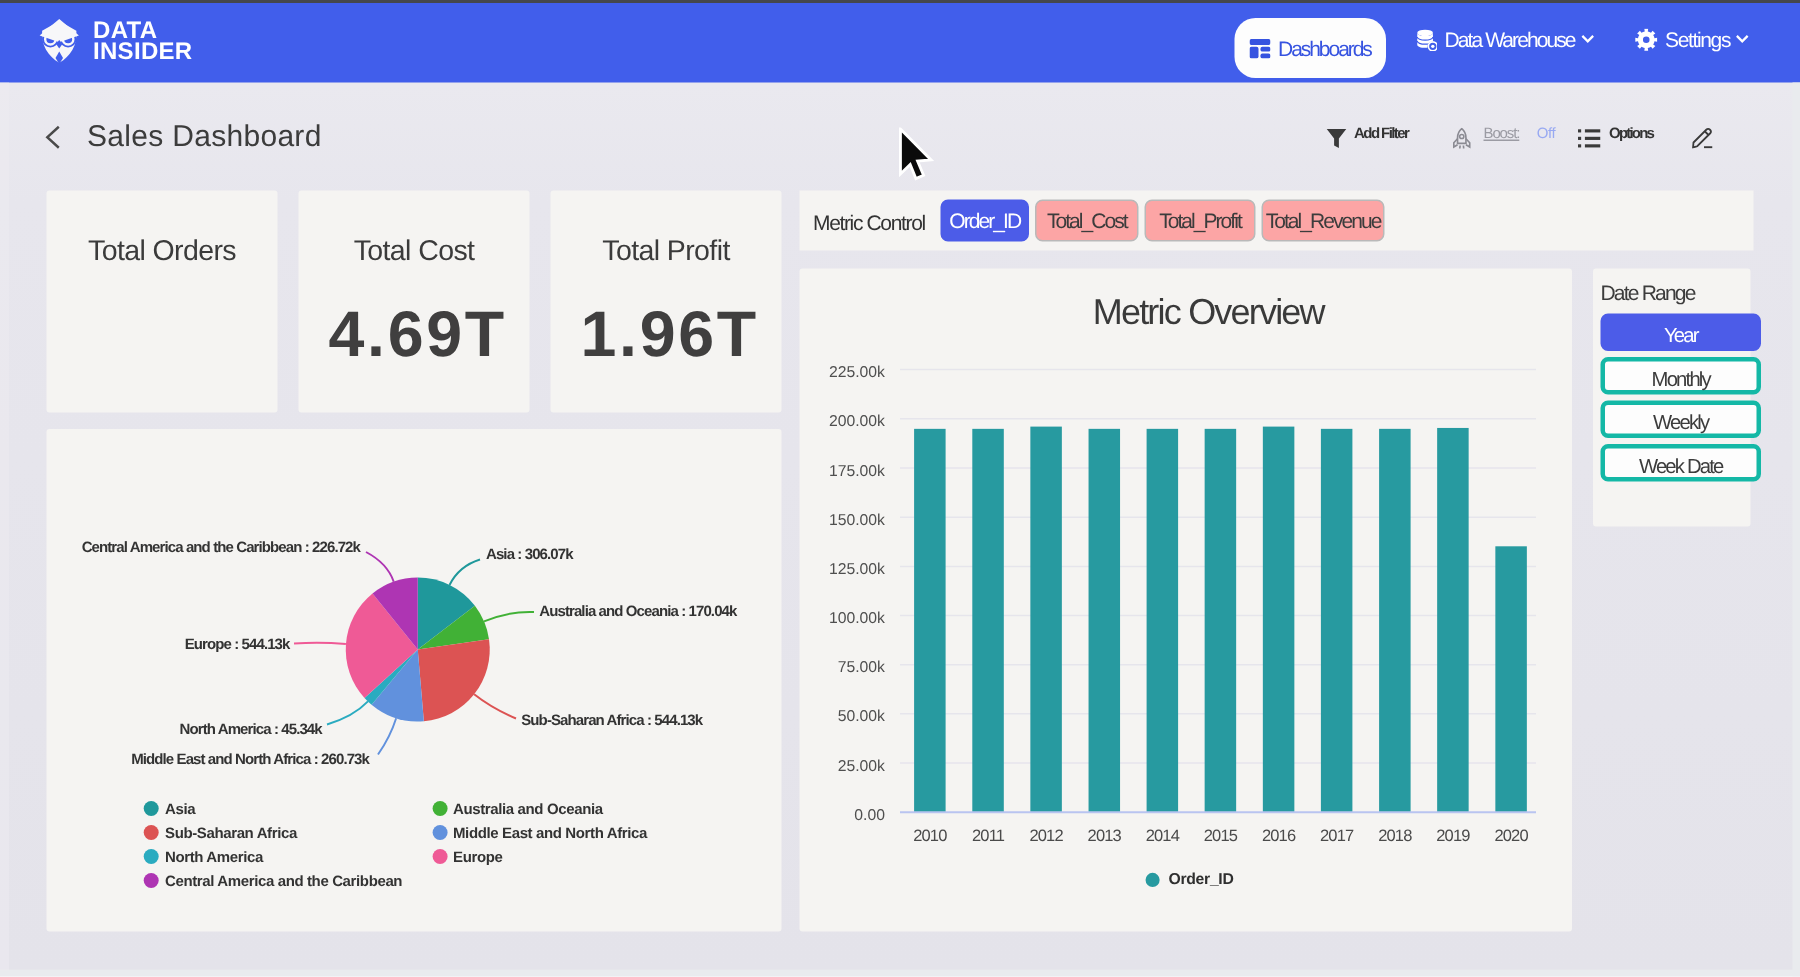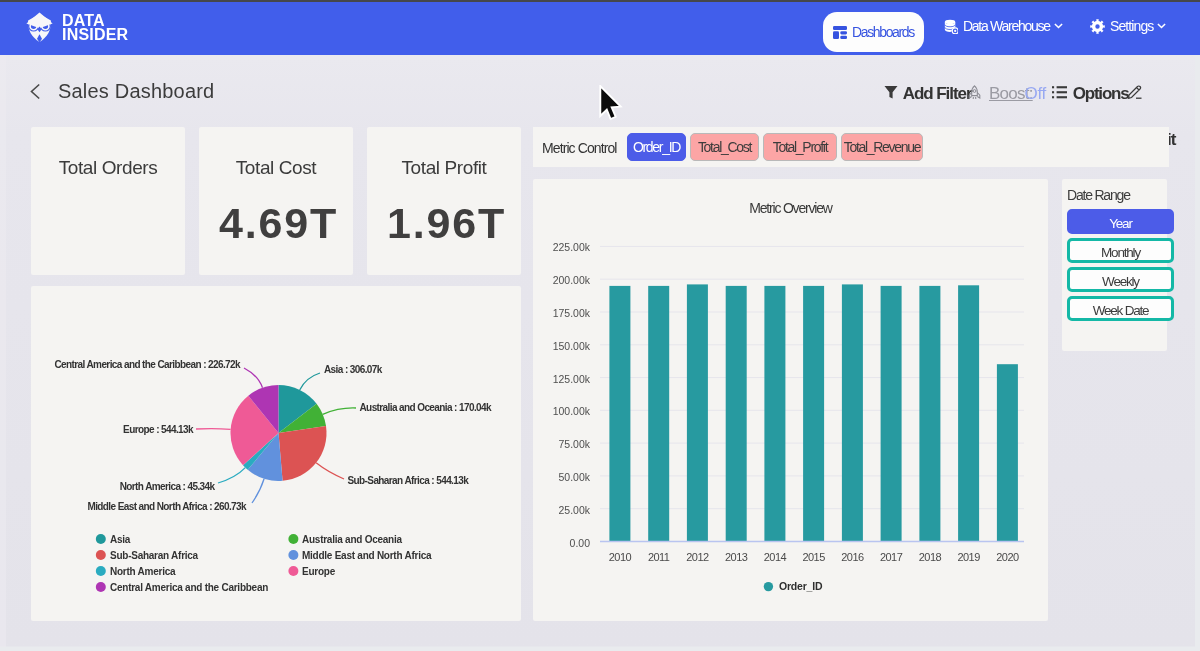--- a/index.html
+++ b/index.html
@@ -9,21 +9,21 @@
 .card { position:absolute; background:#f5f4f2; border-radius:2px; }
 
 #topstrip { left:0; top:0; width:1200px; height:2px; background:#45474c; }
 #nav { left:0; top:2px; width:1200px; height:53px; background:#415eeb; }
 #logo-text { left:62px; top:14px; color:#fff; font-size:16px; font-weight:bold; letter-spacing:0.2px; line-height:13.7px; }
 #btn-dash { left:823px; top:12px; width:101px; height:40px; background:#fdfdfd; border-radius:14px; color:#3653e0; font-size:14px; display:flex; align-items:center; }
 .navitem { color:#fff; font-size:14px; display:flex; align-items:center; top:12px; height:28px; }
 
 #pg-title { left:58px; top:80px; font-size:20px; color:#3c3c3c; letter-spacing:0.2px; }
 #back { left:28px; top:82px; }
-#actionbar { left:883px; top:82px; width:285px; height:20px; font-size:17px; color:#333; font-weight:bold; letter-spacing:-0.5px; white-space:nowrap; }
+#actionbar { left:883px; top:82px; width:285px; height:20px; font-size:10px; color:#333; font-weight:bold; letter-spacing:-0.5px; white-space:nowrap; }
 
 .kpi-label { position:absolute; width:100%; text-align:center; top:30px; font-size:19px; letter-spacing:-0.4px; color:#3b3b3b; }
 .kpi-value { position:absolute; width:100%; text-align:center; padding-left:5px; top:72px; font-size:43px; font-weight:bold; color:#403f3f; letter-spacing:1.8px; }
 
 #metricbar { left:533px; top:127px; width:636px; height:40px; background:#f5f4f2; display:flex; align-items:center; }
 .mbtn { position:absolute; top:6px; height:28px; border:1px solid #b9b9b9; border-radius:5px; background:#fca5a5; color:#3c3c3c; font-size:14px; letter-spacing:-1.3px; display:flex; align-items:center; justify-content:center; white-space:nowrap; }
 .mbtn.sel { background:#4c5ce8; border-color:#4c5ce8; color:#fff; }
 
 #chartcard { left:533px; top:179px; width:515px; height:442px; }
 
@@ -167,21 +167,21 @@
   </svg>
 </div>
 <div class="abs" id="metricbar">
   <span style="position:absolute;left:9px;top:13px;font-size:14px;letter-spacing:-0.9px;color:#333;white-space:nowrap;">Metric Control</span>
   <div class="mbtn sel" style="left:94px;width:59px;">Order_ID</div>
   <div class="mbtn" style="left:157px;width:69px;">Total_Cost</div>
   <div class="mbtn" style="left:230px;width:74px;">Total_Profit</div>
   <div class="mbtn" style="left:308px;width:82px;">Total_Revenue</div>
 </div>
 <div class="card" id="chartcard">
-  <div style="position:absolute;left:0;top:19.5px;width:100%;text-align:center;font-size:14px;line-height:19px;letter-spacing:-1.2px;color:#3a3a3a;">Metric Overview</div>
+  <div style="position:absolute;left:15px;top:19.5px;width:100%;text-align:center;font-size:24px;line-height:19px;letter-spacing:-1.2px;color:#3a3a3a;">Metric Overview</div>
   <svg style="position:absolute;left:0;top:0;" width="515" height="442" viewBox="0 0 515 442" font-family="Liberation Sans, sans-serif">
     <text x="57" y="367.5" text-anchor="end" font-size="10.5" fill="#4f4f4f">0.00</text>
     <line x1="67" y1="329.7" x2="491" y2="329.7" stroke="#e6e5ec" stroke-width="1"></line>
     <text x="57" y="334.7" text-anchor="end" font-size="10.5" fill="#4f4f4f">25.00k</text>
     <line x1="67" y1="296.9" x2="491" y2="296.9" stroke="#e6e5ec" stroke-width="1"></line>
     <text x="57" y="301.9" text-anchor="end" font-size="10.5" fill="#4f4f4f">50.00k</text>
     <line x1="67" y1="264.1" x2="491" y2="264.1" stroke="#e6e5ec" stroke-width="1"></line>
     <text x="57" y="269.1" text-anchor="end" font-size="10.5" fill="#4f4f4f">75.00k</text>
     <line x1="67" y1="231.3" x2="491" y2="231.3" stroke="#e6e5ec" stroke-width="1"></line>
     <text x="57" y="236.3" text-anchor="end" font-size="10.5" fill="#4f4f4f">100.00k</text>

